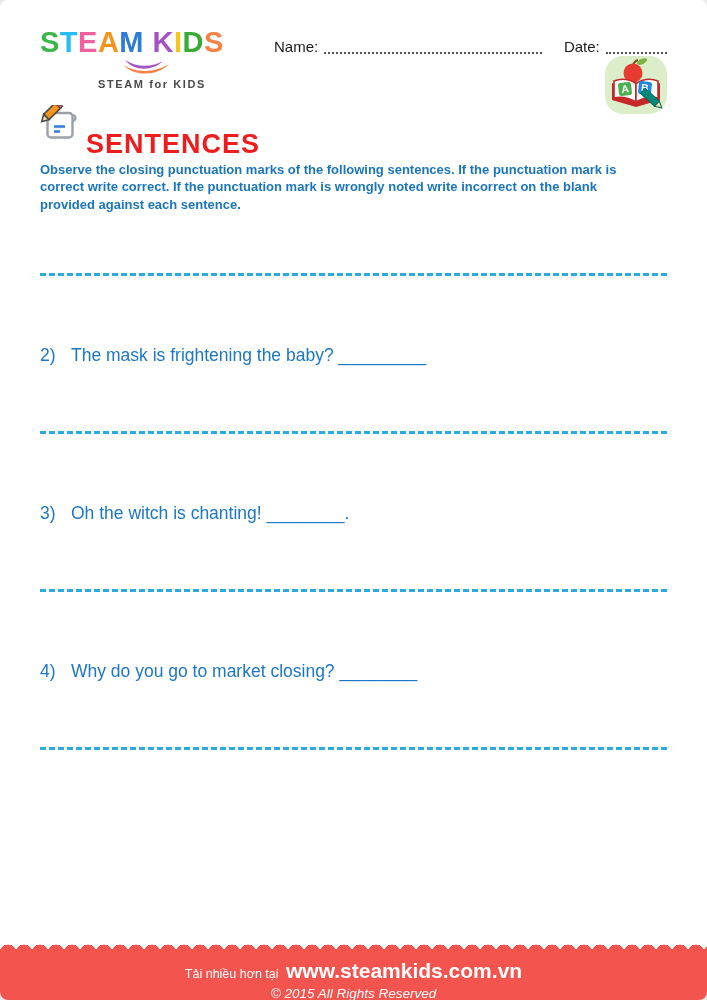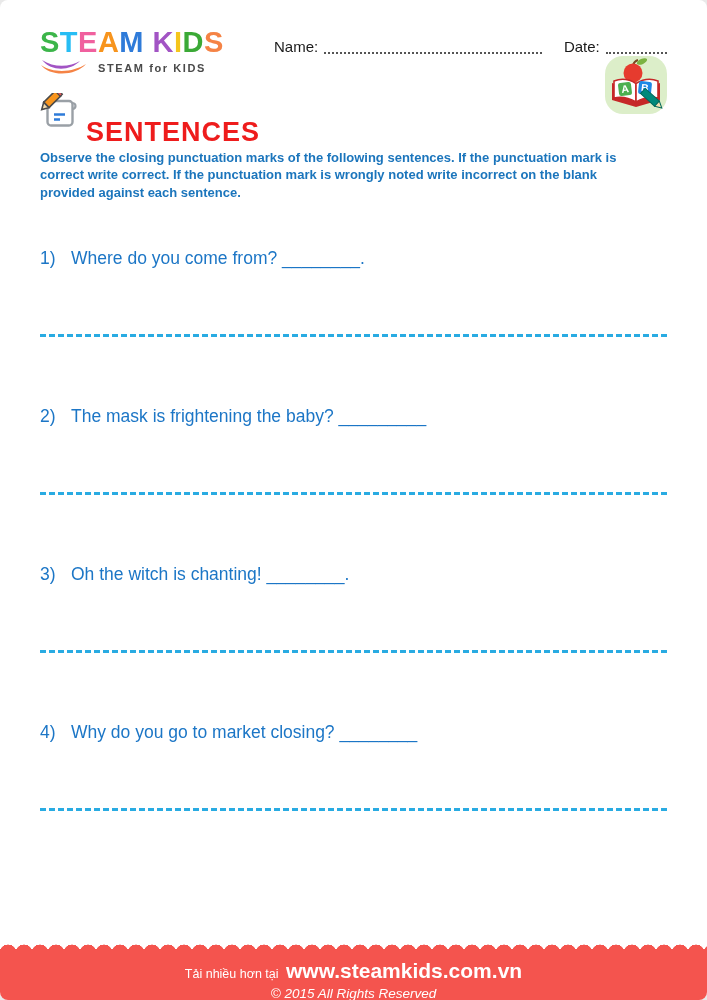--- a/index.html
+++ b/index.html
@@ -8,21 +8,21 @@
     background:#ffffff; overflow:hidden;
     font-family:"Liberation Sans", sans-serif;
     border-radius:8px;
   }
   .content { padding:0 40px; }
 
   
   .header-row { display:flex; align-items:flex-start; padding-top:28px; }
   .logo-block { width:218px; flex:0 0 auto; }
   .logo-letters { font-size:29px; font-weight:800; letter-spacing:0.5px; line-height:1; white-space:pre; }
-  .logo-sub { display:flex; align-items:center; margin-top:1px; }
+  .logo-sub { display:flex; align-items:center; margin-top:1px;flex-direction:column; }
   .logo-tagline { font-size:11px; font-weight:700; letter-spacing:1.6px; color:#4a4a4a; margin-left:6px; }
   .fields { flex:1; display:flex; margin-top:10px; margin-left:16px; font-size:15px; color:#1a1a1a; }
   .field { display:flex; align-items:flex-start; }
   .field-name { flex:2.6; }
   .field-date { flex:1; margin-left:22px; }
   .field-label { padding-bottom:1px; }
   .dots { flex:1; border-bottom:2px dotted #555; margin:0 0 3px 6px; height:14px; }
 
   
   .title-row { display:flex; align-items:center; margin-top:14px; height:40px; }
@@ -101,21 +101,20 @@
             <rect x="5.5" y="-6" width="7.5" height="3" fill="#e2595c" stroke="#4a4a4a" stroke-width="1.2"></rect>
           </g>
         </svg>
       </span>
       <span class="page-title">SENTENCES</span>
     </div>
 
     <div class="instructions">Observe the closing punctuation marks of the following sentences. If the punctuation mark is correct write correct. If the punctuation mark is wrongly noted write incorrect on the blank provided against each sentence.</div>
 
     <div class="sentence-list">
-  <div class="sentence"><span class="s-num">1)</span><span class="s-text">Where do you come from?</span> <span class="s-blank">________</span><span class="s-suffix">.</span></div>
 <div class="divider"></div>
   <div class="sentence"><span class="s-num">2)</span><span class="s-text">The mask is frightening the baby?</span> <span class="s-blank">_________</span><span class="s-suffix"></span></div>
 <div class="divider"></div>
   <div class="sentence"><span class="s-num">3)</span><span class="s-text">Oh the witch is chanting!</span> <span class="s-blank">________</span><span class="s-suffix">.</span></div>
 <div class="divider"></div>
   <div class="sentence"><span class="s-num">4)</span><span class="s-text">Why do you go to market closing?</span> <span class="s-blank">________</span><span class="s-suffix"></span></div>
 <div class="divider"></div>
 </div>
   </div>
 

